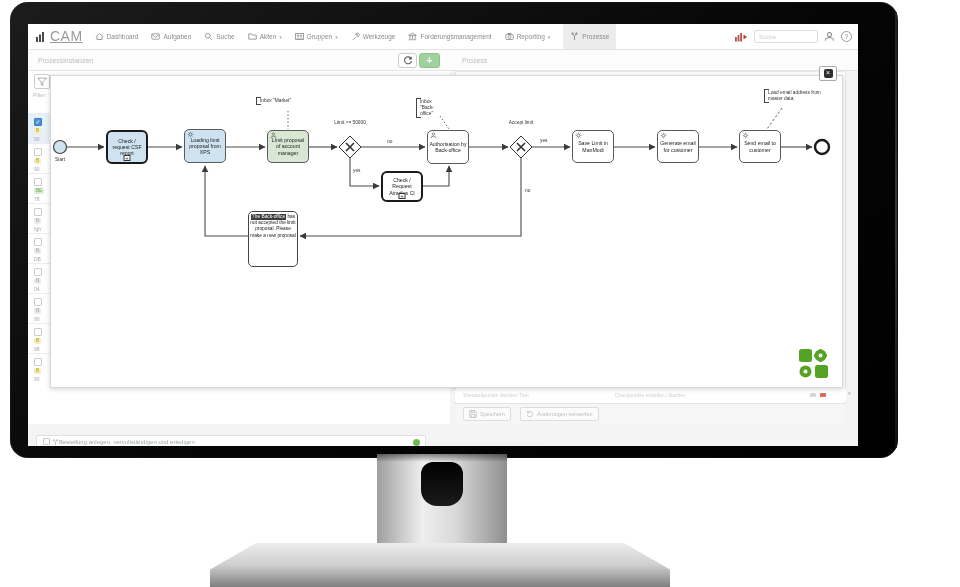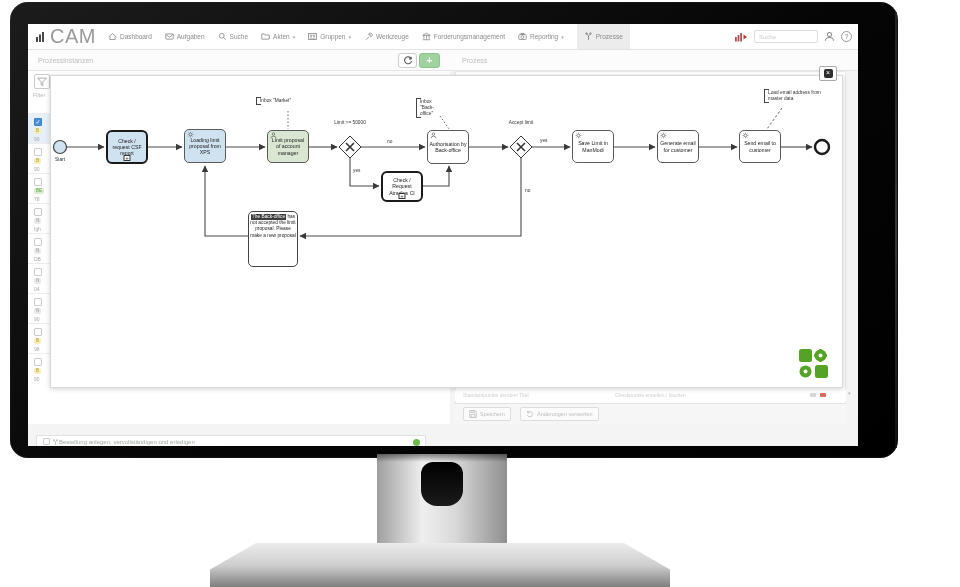--- a/index.html
+++ b/index.html
@@ -18,21 +18,21 @@
   .base { position:absolute; left:210px; top:543px; width:460px; height:44px;
           background:linear-gradient(#ececec,#cfcfcf 50%,#979797 85%,#7e7e7e);
           clip-path:polygon(10% 0,90% 0,100% 60%,100% 100%,0 100%,0 60%); }
 
   
   .screen { position:absolute; left:28px; top:24px; width:830px; height:422px; background:#f4f4f4; overflow:hidden; font-size:6px; color:#888; }
 
   
   .navbar { position:absolute; left:0; top:0; width:100%; height:26px; background:#fff; border-bottom:1px solid #e3e3e3; display:flex; align-items:center; }
   .logo { display:flex; align-items:flex-end; gap:2px; margin-left:8px; }
-  .logo-text { font-size:20px; color:#9a9a9a; font-weight:400; letter-spacing:.5px; line-height:13px; }
+  .logo-text { font-size:14px; color:#9a9a9a; font-weight:400; letter-spacing:.5px; line-height:13px;text-decoration:underline; }
   .nav-items { display:flex; align-items:center; gap:13px; margin-left:12px; height:100%; }
   .nav-item { display:flex; align-items:center; gap:3px; font-size:6.5px; color:#8b8b8b; white-space:nowrap; height:100%; }
   .nav-item.active { background:#ececec; padding:0 7px; }
   .caret { font-size:5px; color:#aaa; }
   .nav-right { margin-left:auto; display:flex; align-items:center; gap:6px; margin-right:6px; }
   .search-box { width:64px; height:13px; border:1px solid #ddd; border-radius:2px; font-size:6px; color:#777; padding:0 4px; background:#fff; outline:none; }
   .search-box::placeholder { color:#ccc; }
   .help-circ { width:11px; height:11px; border:1px solid #999; border-radius:50%; font-size:7px; color:#888; text-align:center; line-height:9px; }
 
   

